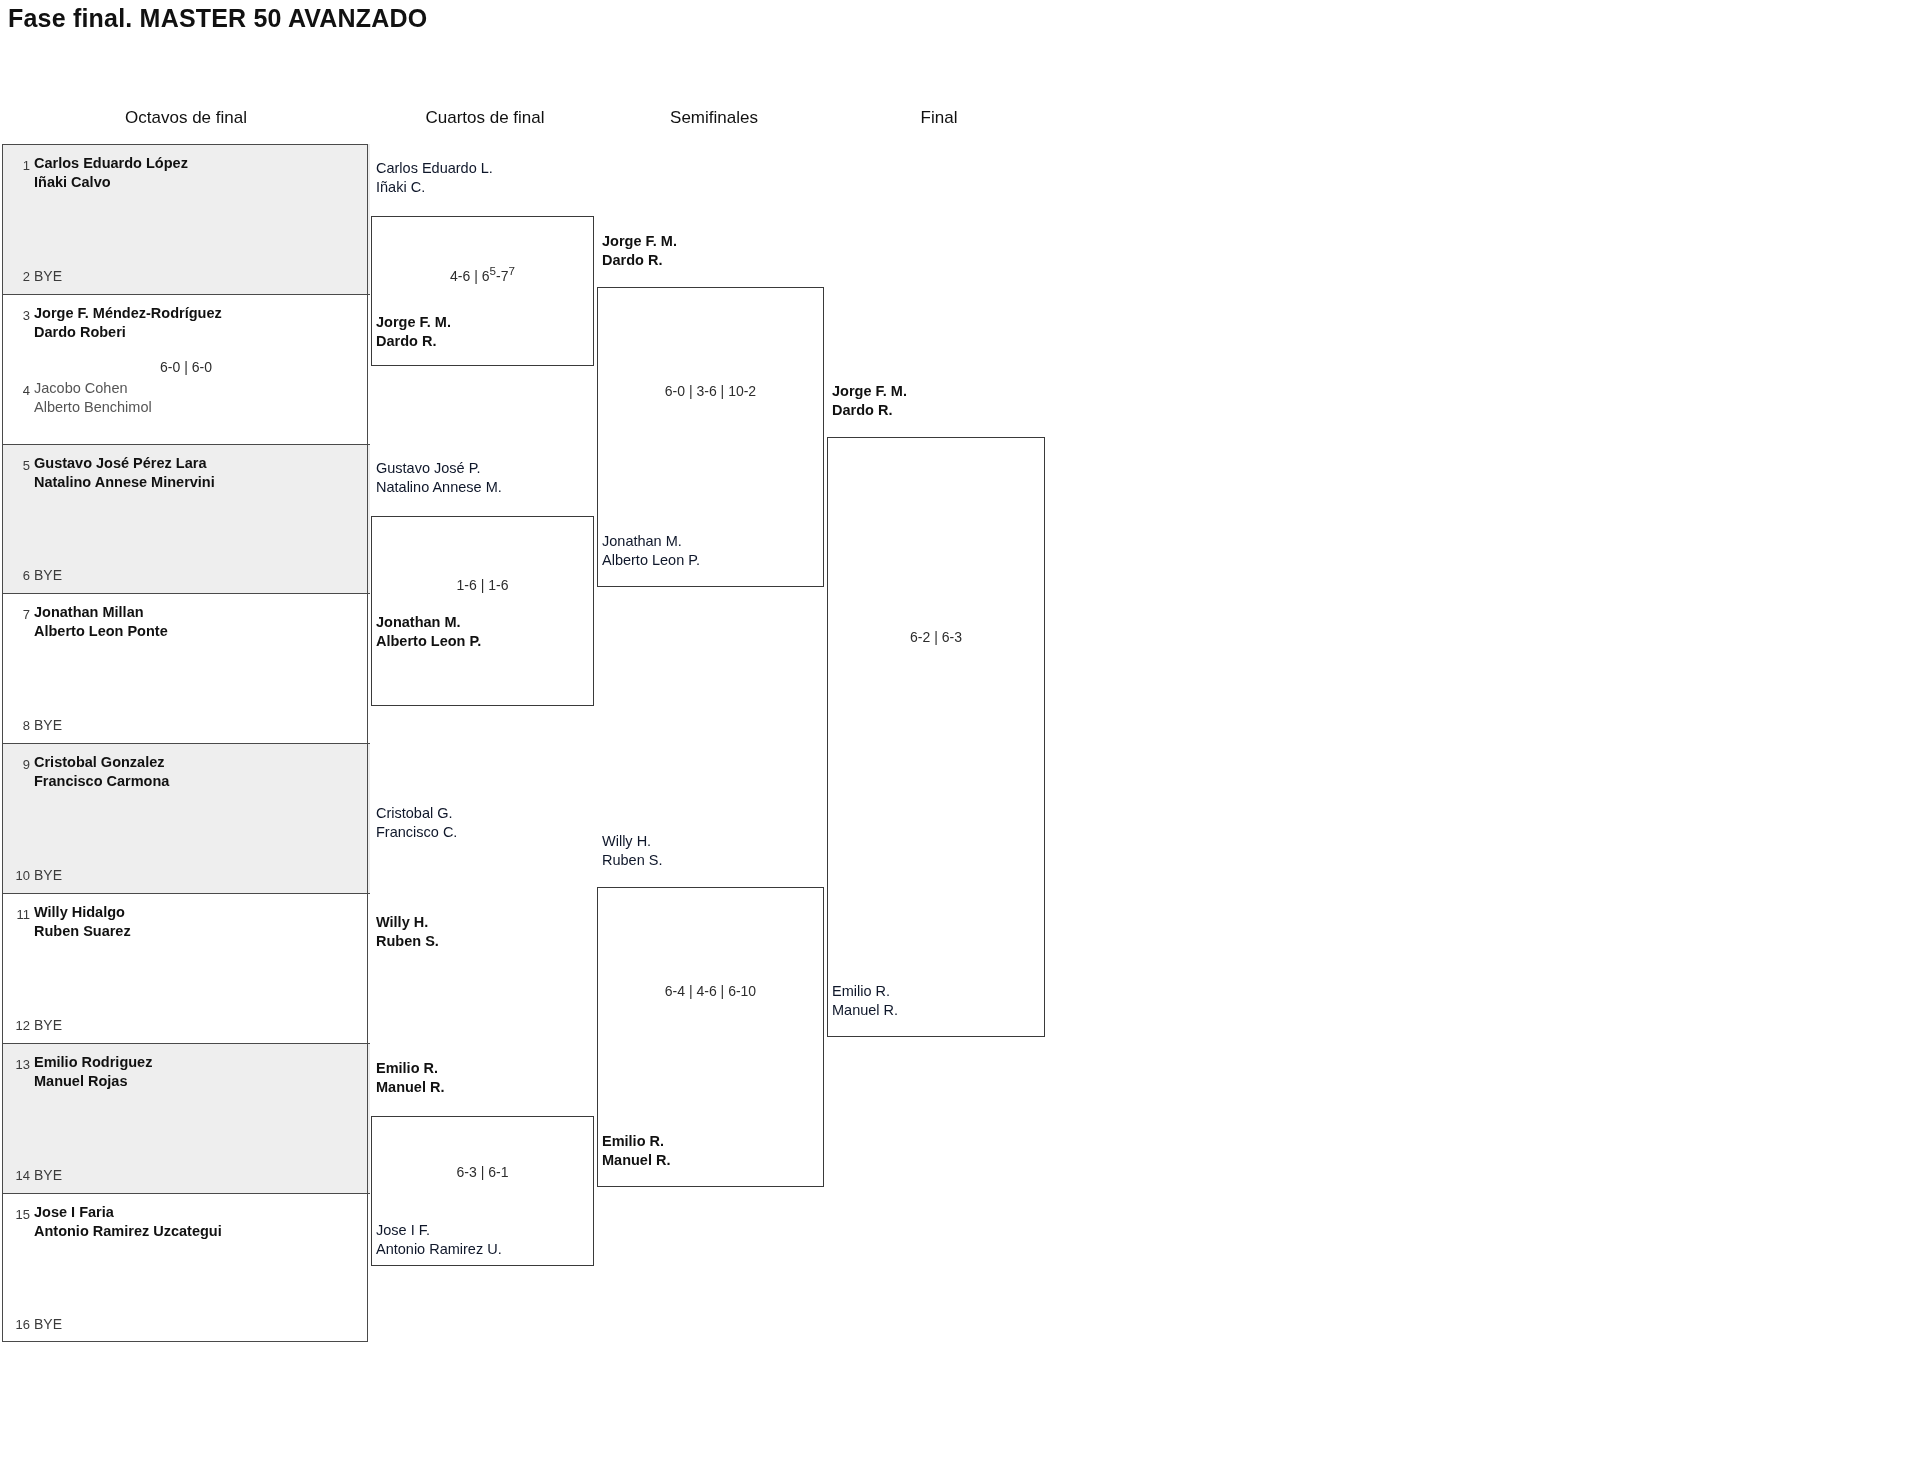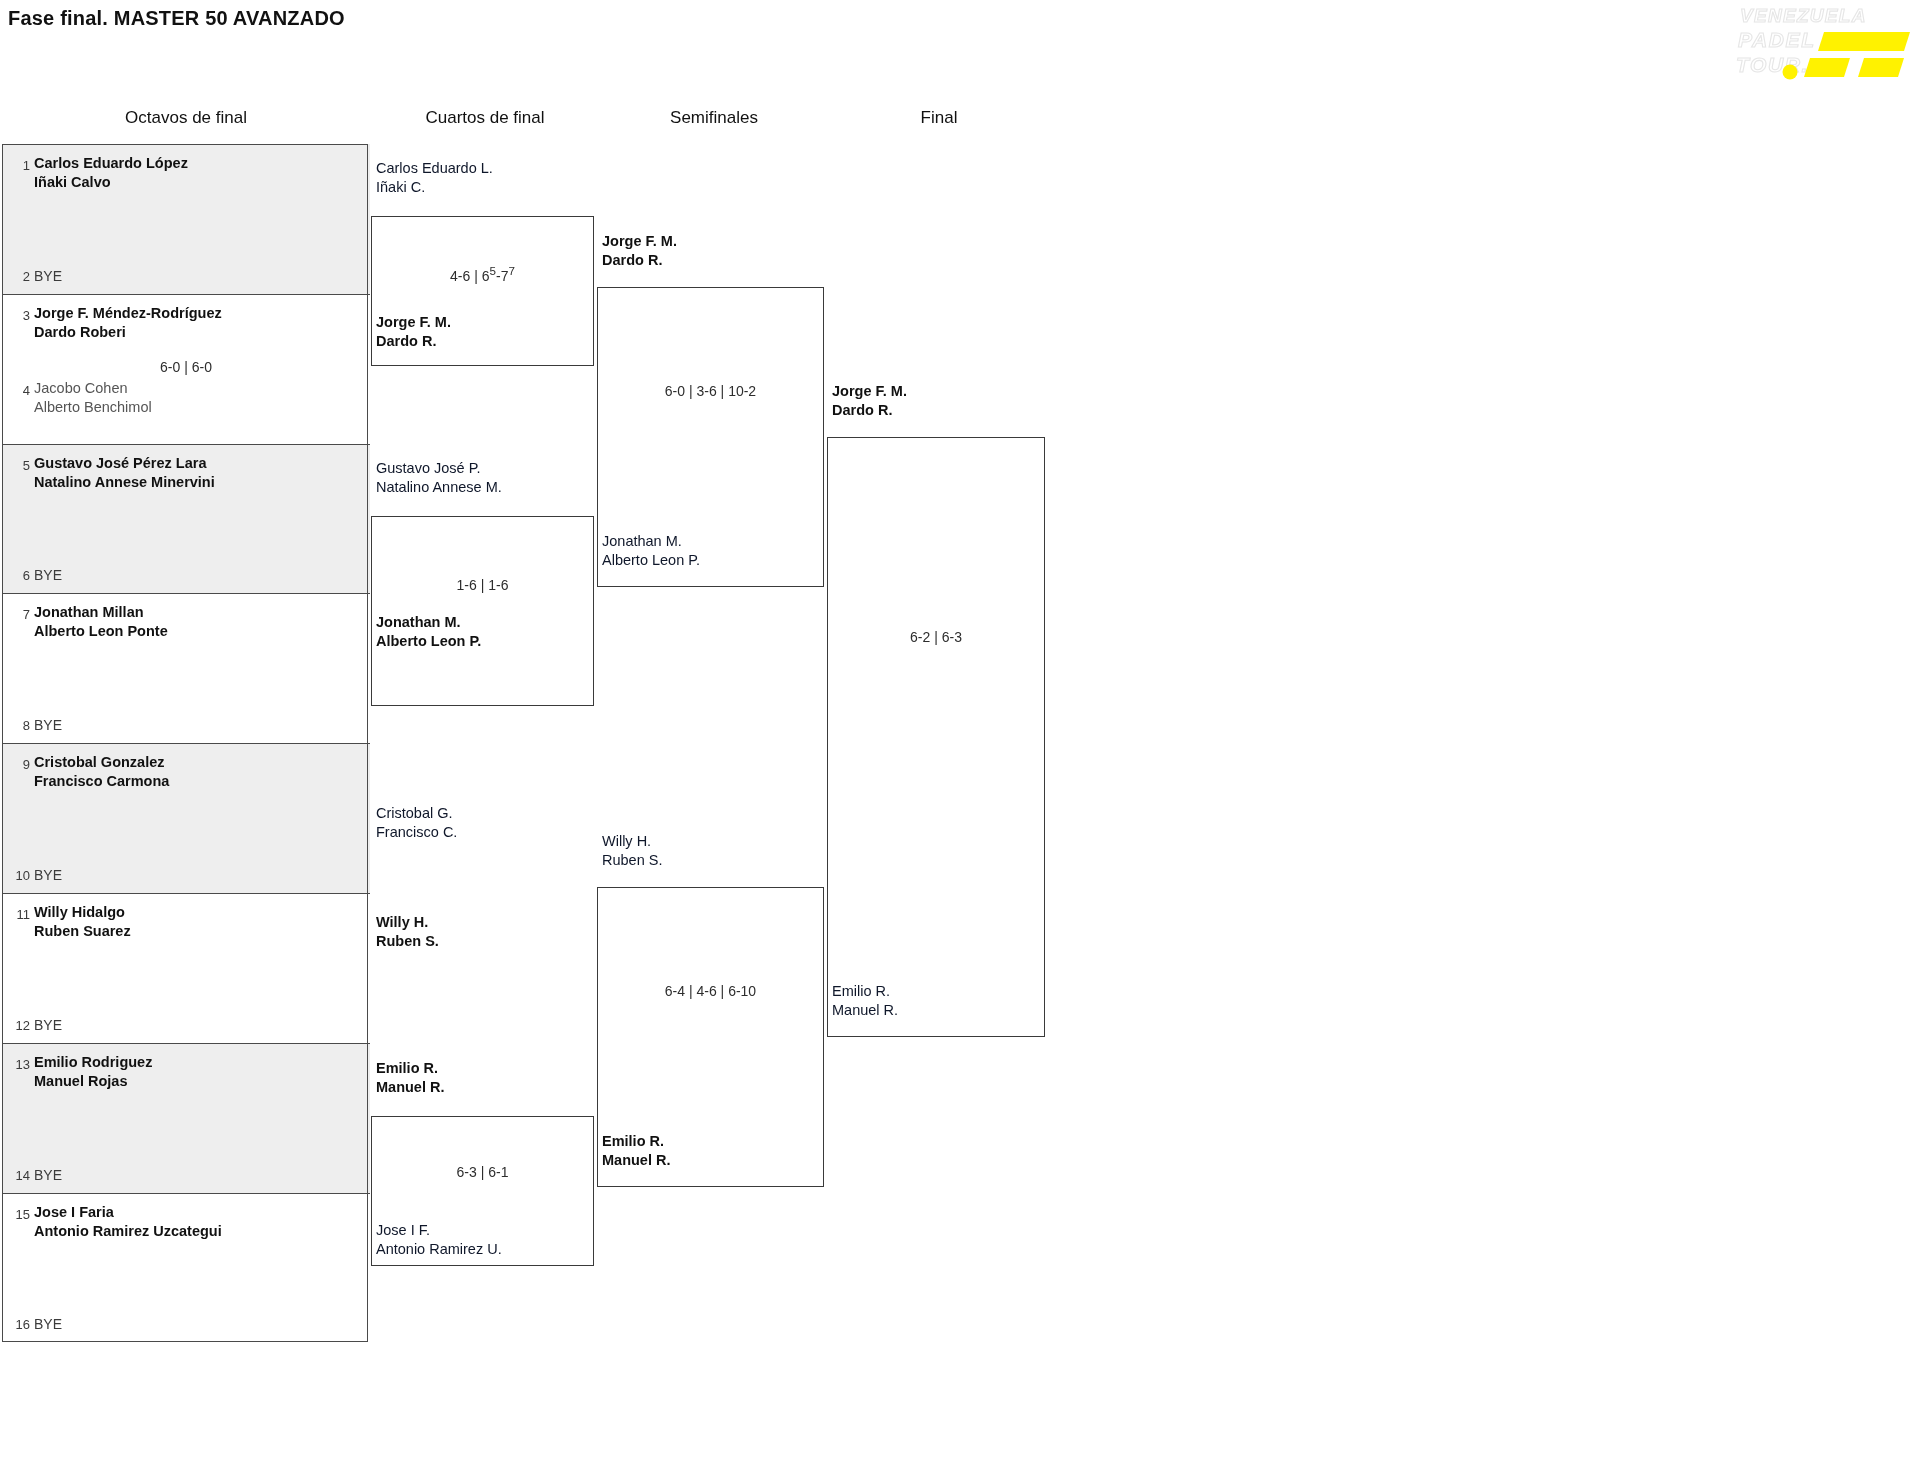--- a/index.html
+++ b/index.html
@@ -9,21 +9,21 @@
     font-family:"Liberation Sans","DejaVu Sans",sans-serif;
     color:#1a1a1a;
     overflow:hidden;
     position:relative;
   }
   .stage{position:relative;width:1920px;height:1459px;}
 
   
   .title{position:absolute;left:8px;top:4px;width:900px;}
   .title .l1{font-size:24px;font-weight:bold;letter-spacing:.2px;line-height:28px;color:#111;}
-  .title .l2{font-size:20px;font-weight:bold;letter-spacing:.2px;line-height:28px;color:#111;}
+  .title .l2{font-size:25px;font-weight:bold;letter-spacing:.2px;line-height:28px;color:#111;}
 
   
   .logo{position:absolute;right:6px;top:2px;width:182px;height:84px;}
   .logo svg{display:block;}
 
   
   .round-head{
     position:absolute;font-size:17px;color:#111;font-weight:normal;
     text-align:center;white-space:nowrap;top:108px;
   }
@@ -68,35 +68,20 @@
 </style>
 </head>
 <body>
 
 <div class="stage">
 
   <div class="title">
     <div class="l2">Fase final. MASTER 50 AVANZADO</div>
   </div>
 
-  <div class="logo">
-    <svg width="182" height="84" viewBox="0 0 182 84" xmlns="http://www.w3.org/2000/svg" aria-hidden="true">
-      <g font-family="Liberation Sans, sans-serif" font-weight="bold" font-style="italic" fill="none" stroke="#e6e6e6" stroke-width="1.1">
-        <text x="8" y="20" font-size="19" letter-spacing="1.3">VENEZUELA</text>
-        <text x="6" y="45" font-size="21" letter-spacing="1.6">PADEL</text>
-        <text x="4" y="70" font-size="21" letter-spacing="1.6">TOUR.</text>
-      </g>
-      <g fill="#FFF200">
-        <polygon points="92,30 178,30 172,49 86,49"></polygon>
-        <polygon points="78,56 118,56 112,75 72,75"></polygon>
-        <polygon points="132,56 172,56 166,75 126,75"></polygon>
-        <circle cx="58" cy="70" r="7.5"></circle>
-      </g>
-    </svg>
-  </div>
 
   <div class="round-head" style="left:2px;width:368px;">Octavos de final</div>
   <div class="round-head" style="left:372px;width:226px;">Cuartos de final</div>
   <div class="round-head" style="left:600px;width:228px;">Semifinales</div>
   <div class="round-head" style="left:830px;width:218px;">Final</div>
 
   <div id="r1">
       <div class="r1-band gray" style="top: 0px; height: 149.8px;"></div>
       <div class="r1-band gray" style="top: 299.6px; height: 149.8px;"></div>
       <div class="r1-band gray" style="top: 599.2px; height: 149.8px;"></div>

